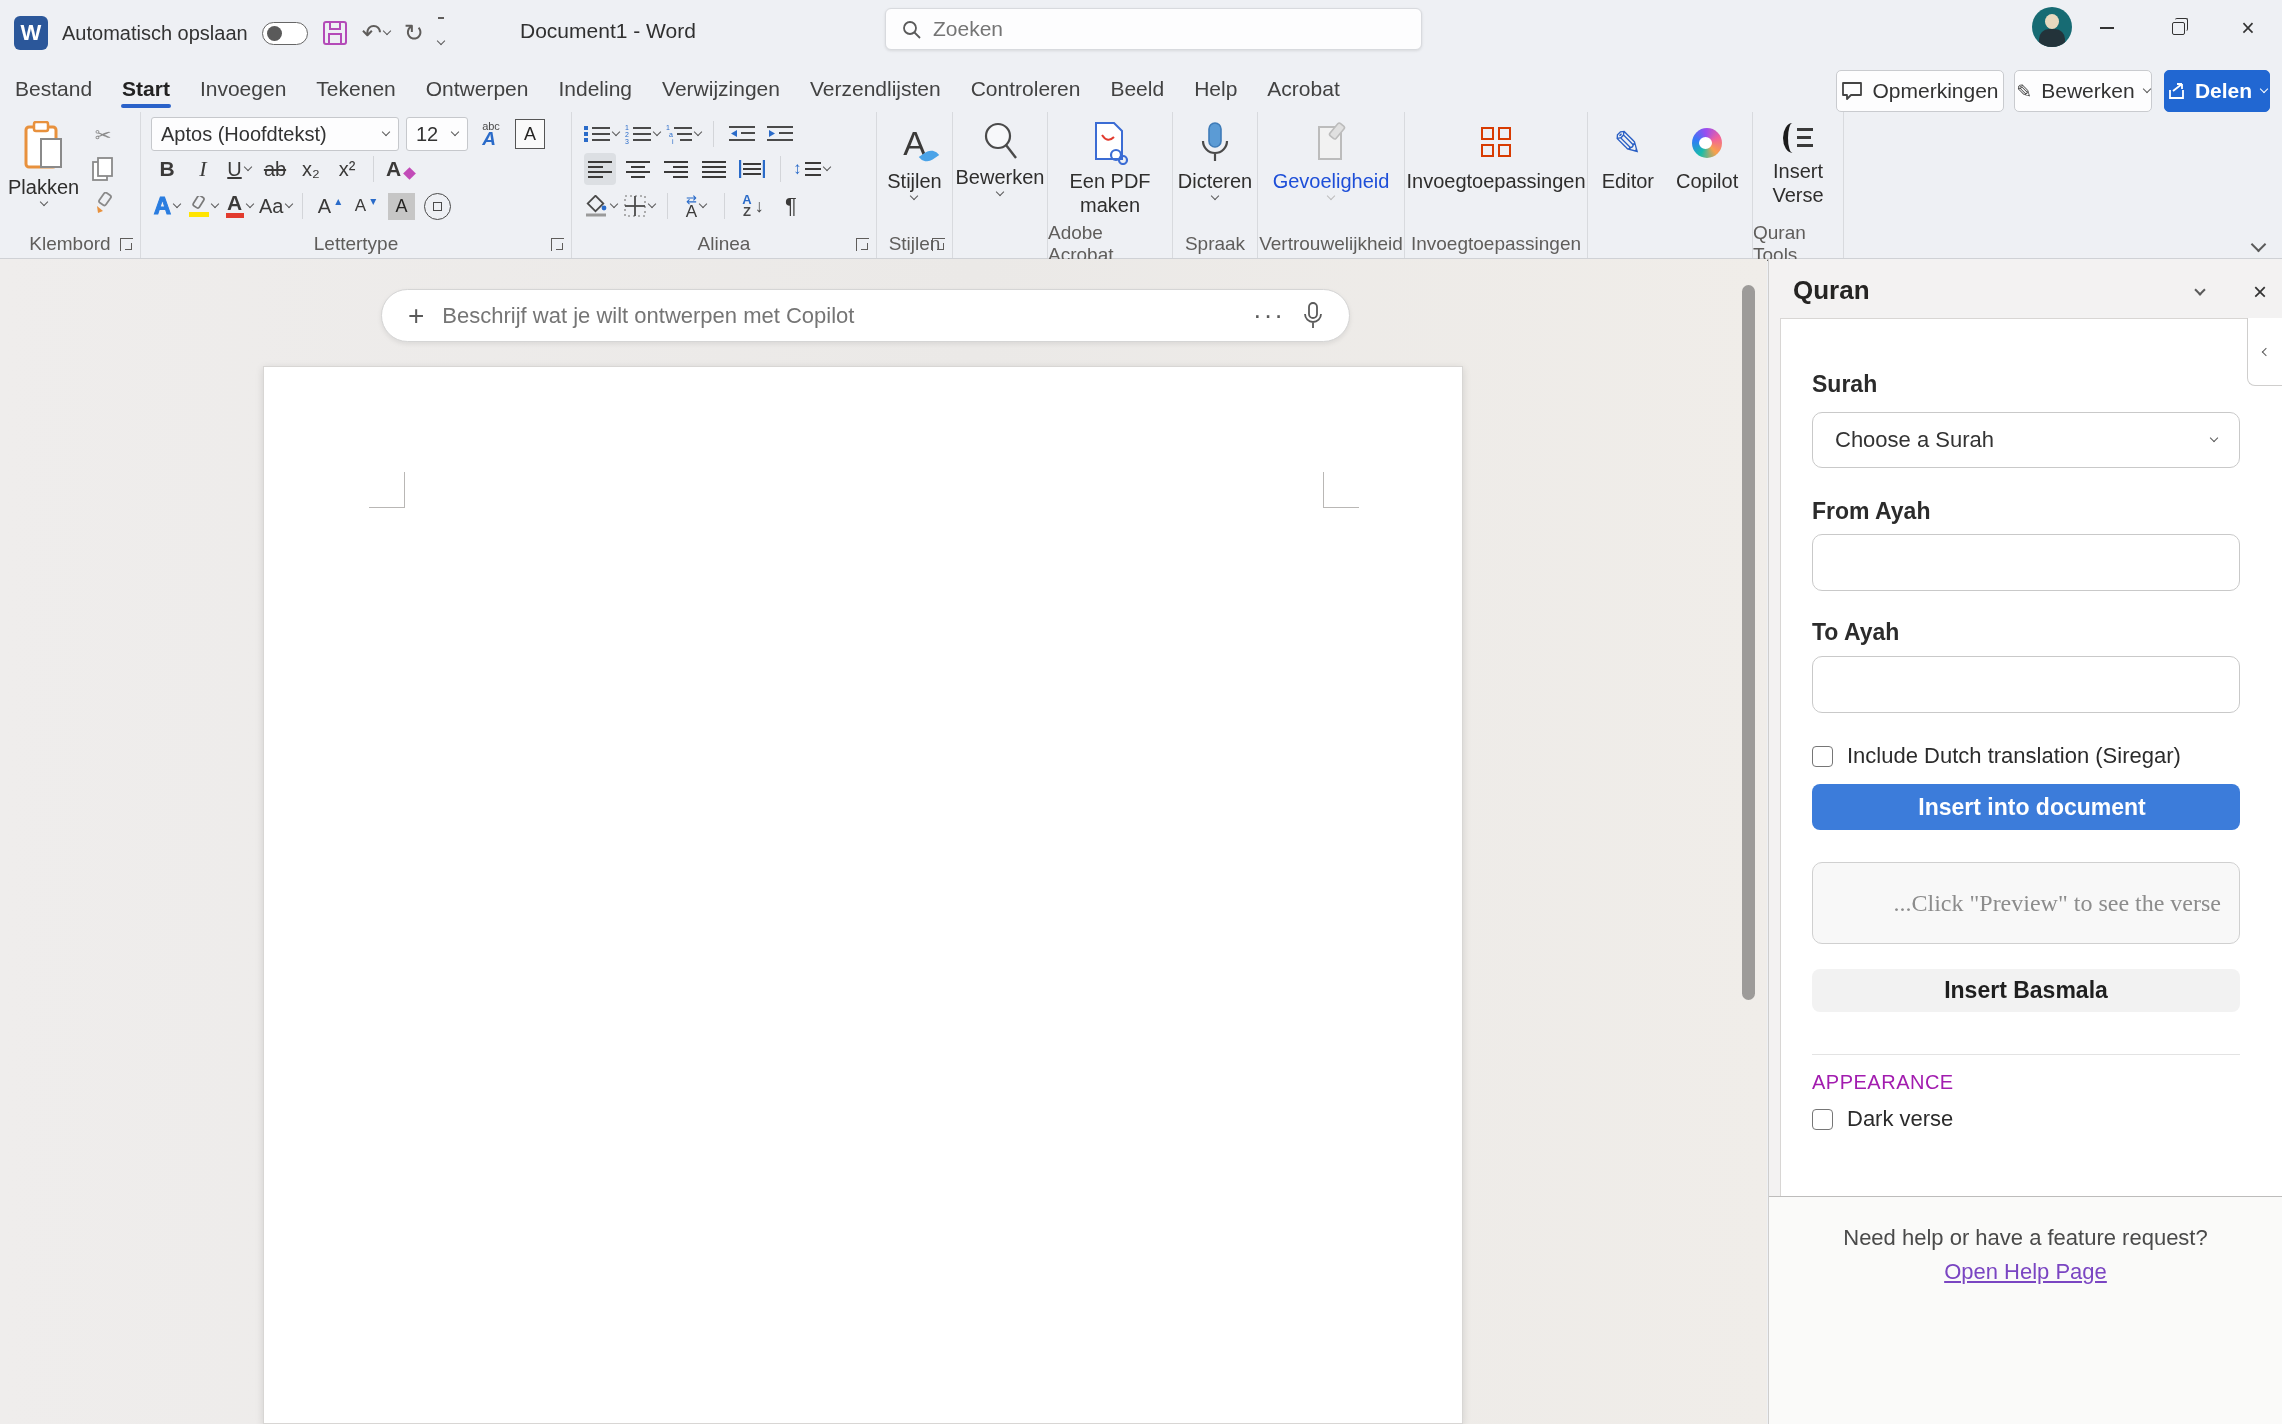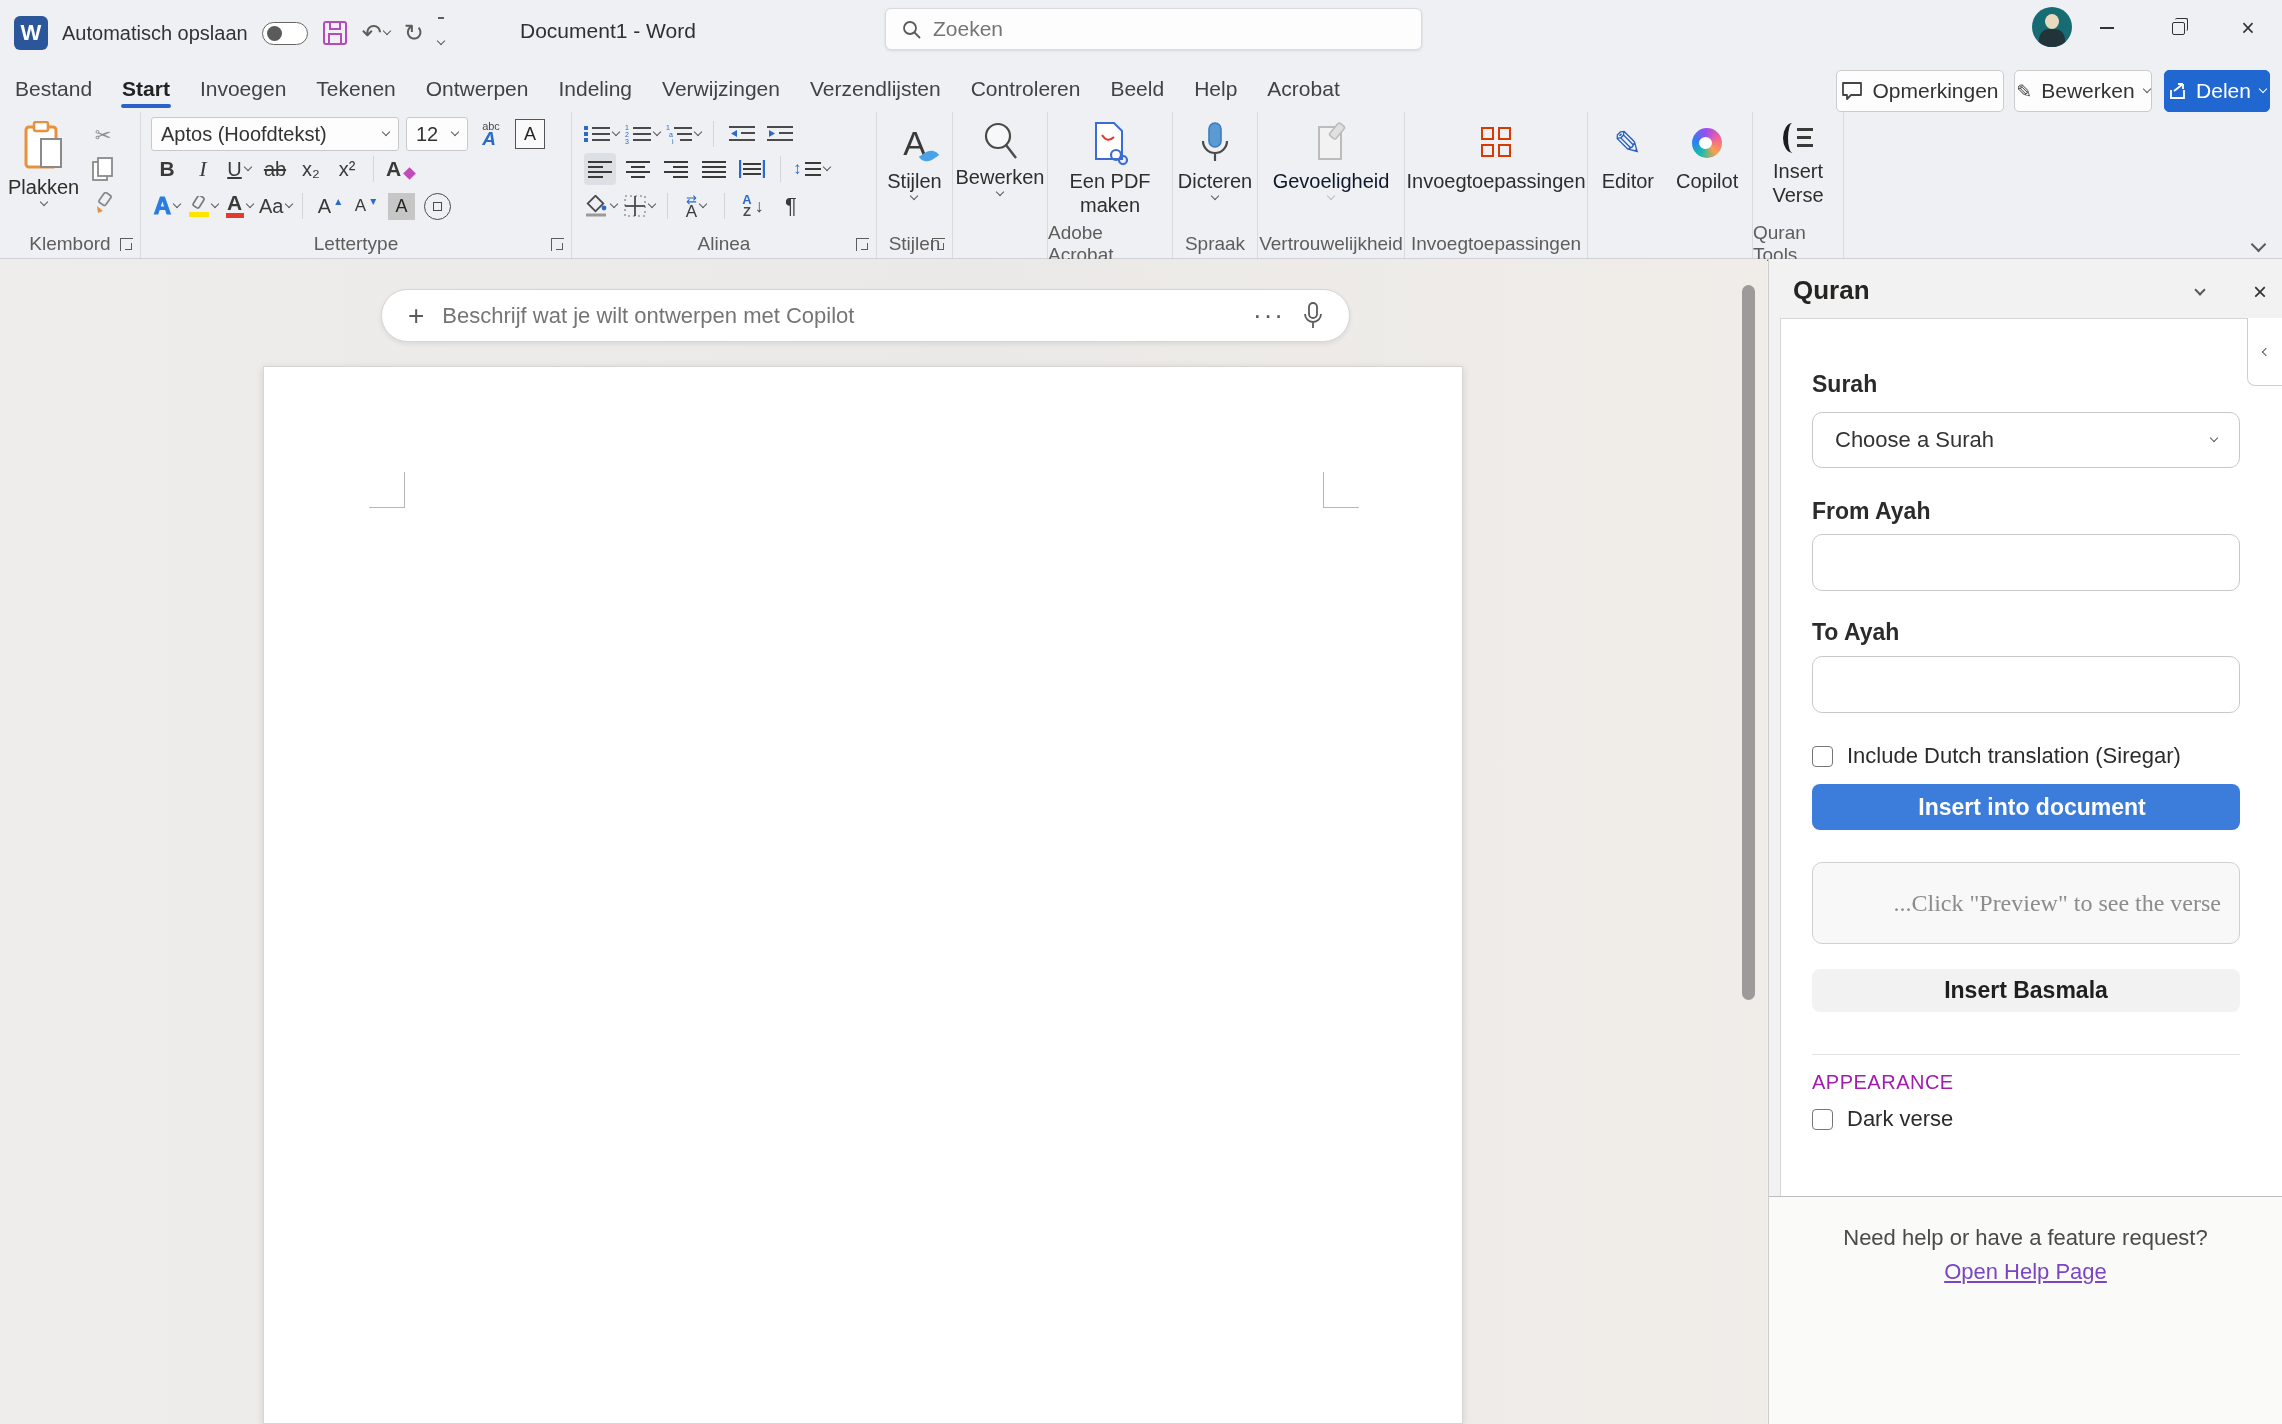--- a/index.html
+++ b/index.html
@@ -43,33 +43,33 @@
     border-top:1.6px solid #333; border-right:1.6px solid #333; border-radius:2px; }
   .close-x { font-size:23px; color:#333; }
 
   
   .tabrow { position:absolute; left:0; top:66px; width:2282px; height:46px; display:flex; align-items:center; }
   .tab { padding:0 15px; font-size:21px; color:#424242; height:100%; display:flex; align-items:center; position:relative; }
   .tab.active { color:#222; font-weight:600; }
   .tab.active::after { content:""; position:absolute; left:14px; right:14px; bottom:4px; height:4px; border-radius:2px; background:#2a62c9; }
   .pill { position:absolute; top:70px; height:42px; border:1px solid #c9cbcf; border-radius:5px; background:#fdfdfe;
     display:flex; align-items:center; justify-content:center; gap:9px; font-size:21px; color:#333; }
-  .pill.blue { background:#2167d2; border-color:#2167d2; color:#fff; font-weight:400; }
+  .pill.blue { background:#2167d2; border-color:#2167d2; color:#fff; font-weight:700; }
 
   
   .ribbon { position:absolute; left:0; top:112px; width:2282px; height:147px; border-bottom:1px solid #cfd1d5; display:flex; }
   .rgroup { position:relative; height:100%; border-right:1px solid #d8dade; display:flex; flex-direction:column; flex:none; }
   .rgroup .content { flex:1; display:flex; padding-top:5px; }
   .rgroup .glabel { height:28px; display:flex; align-items:center; justify-content:center; font-size:19px; color:#5f5d5b; }
   .launcher { position:absolute; right:7px; bottom:7px; width:13px; height:13px; border-left:1.6px solid #5f5d5b; border-top:1.6px solid #5f5d5b; }
   .launcher::after { content:""; position:absolute; right:1px; bottom:1px; width:6px; height:6px;
     border-right:1.6px solid #5f5d5b; border-bottom:1.6px solid #5f5d5b; }
   .bigbtn { display:flex; flex-direction:column; align-items:center; justify-content:flex-start; gap:4px; padding:4px 8px; }
   .bigbtn .txt { font-size:20px; color:#2f2e2d; line-height:24px; text-align:center; }
-  .bigbtn.disabled .txt { color:#0f172a; }
+  .bigbtn.disabled .txt { color:#1d4ed8; }
   .smallbtn { min-width:32px; height:32px; display:flex; align-items:center; justify-content:center; border-radius:4px; gap:3px; }
   .smallbtn.selected { background:#dcdfe3; }
   .glyph { font-size:20px; color:#3b3a39; }
   .ddbox { height:34px; background:#fdfdfe; border:1px solid #c6c8cc; border-radius:3px;
     display:flex; align-items:center; justify-content:space-between; padding:0 9px; font-size:20px; color:#333; }
   .fcol { display:flex; flex-direction:column; }
   .icon-stack-col { display:flex; flex-direction:column; justify-content:flex-start; gap:2px; padding-top:2px; }
 
   
   .b-bold { font-weight:bold; font-size:21px; }

